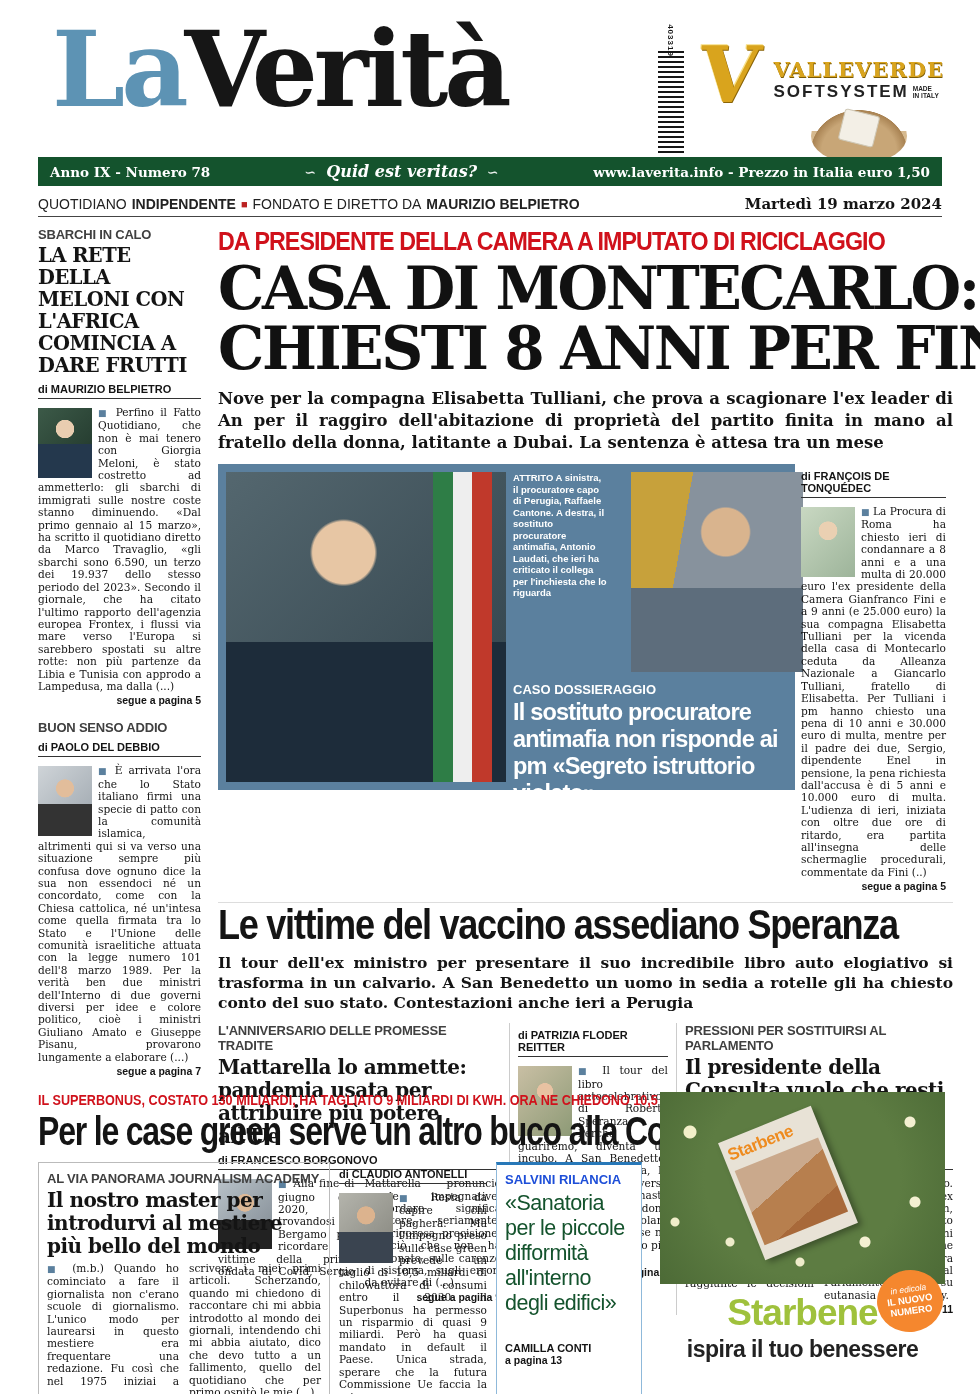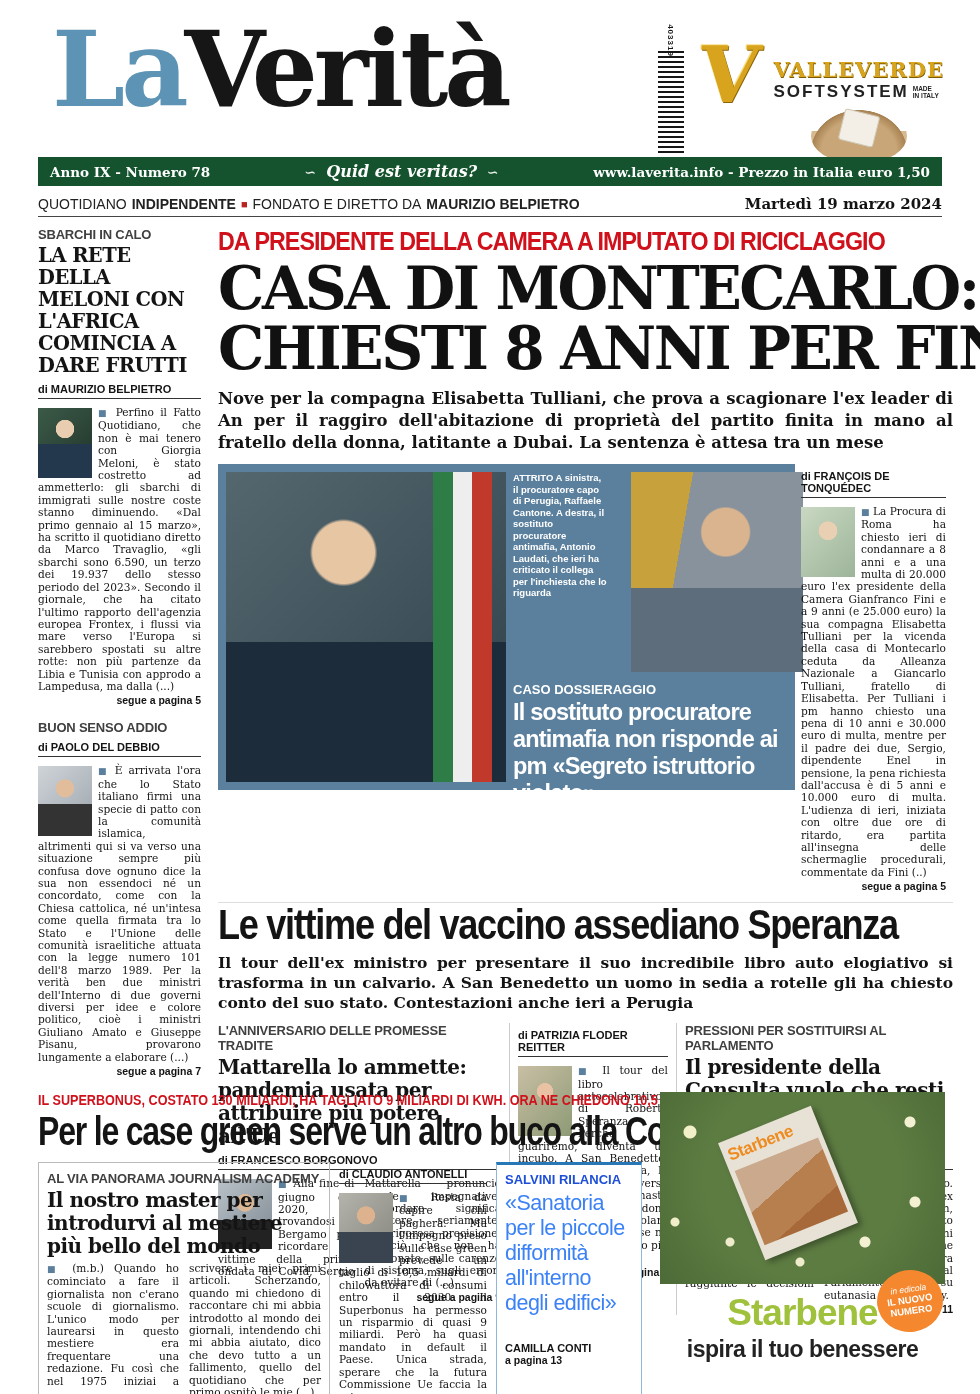--- a/index.html
+++ b/index.html
@@ -112,21 +112,21 @@
   .bottom{position:absolute;top:1092px;left:38px;width:612px;}
   .bt-kicker{color:#d0111b;font:700 14.5px "Liberation Sans",sans-serif;white-space:nowrap;
              transform:scaleX(.87);transform-origin:0 50%;margin-bottom:2px;}
   .bt-head{font:700 40px/42px "Liberation Sans",sans-serif;letter-spacing:-1.5px;white-space:nowrap;
            transform:scaleX(.80);transform-origin:0 50%;margin-bottom:10px;}
   .bt-cols{display:flex;gap:9px;}
   .academy{width:292px;box-sizing:border-box;border:1px solid #bbb;padding:8px;}
   .antonelli{width:148px;flex:none;}
   .salvini{width:146px;box-sizing:border-box;border:1px solid #8fb9da;border-top:3px solid #2878b8;
            border-bottom:3px solid #2878b8;padding:7px 8px;background:#fff;}
-  .sal-quote{font:400 21.5px/25px "Liberation Sans",sans-serif;color:#3b82f6;letter-spacing:-.5px;margin:4px 0 26px;}
+  .sal-quote{font:400 21.5px/25px "Liberation Sans",sans-serif;color:#14532d;letter-spacing:-.5px;margin:4px 0 26px;}
   .sal-by{font:700 11px "Liberation Sans",sans-serif;}
   .sal-pg{font:700 10.5px "Liberation Sans",sans-serif;}
   
   .starbene{position:absolute;top:1092px;left:660px;width:285px;height:274px;}
   .sb-photo{position:relative;width:100%;height:192px;overflow:hidden;
      background:radial-gradient(circle 7px at 30px 40px,#f2efc9 0 6px,transparent 7px),
                 radial-gradient(circle 6px at 250px 30px,#f4f0d2 0 5px,transparent 6px),
                 radial-gradient(circle 6px at 205px 150px,#f4f0d2 0 5px,transparent 6px),
                 radial-gradient(circle 5px at 70px 150px,#efeccb 0 4px,transparent 5px),
                 radial-gradient(circle 5px at 140px 170px,#efeccb 0 4px,transparent 5px),

